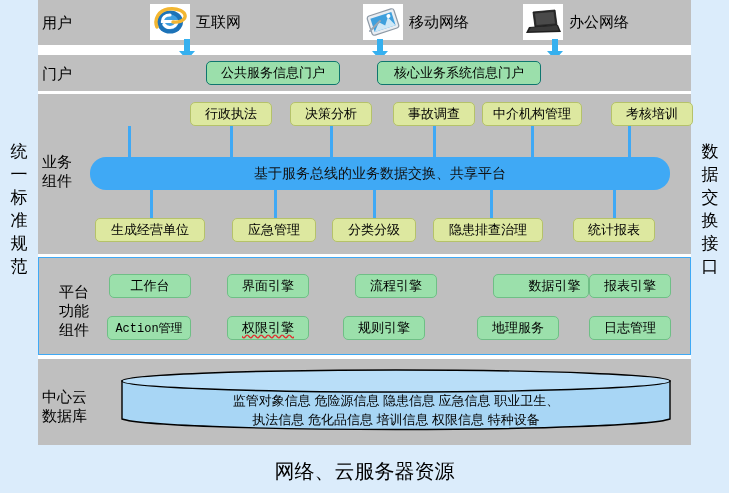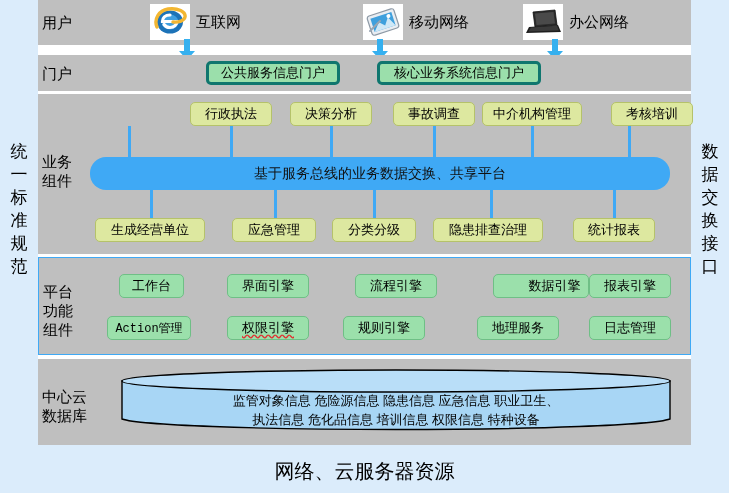--- a/index.html
+++ b/index.html
@@ -61,21 +61,21 @@
 
   
   .node{
     position:absolute;
     box-sizing:border-box;
     border-radius:5px;
     display:flex;align-items:center;justify-content:center;
     font-size:13px;color:#000;white-space:nowrap;
     text-align:center;
   }
-  .node.portal{background:#9bdfab;border:3px solid #0f766e;height:24px;}
+  .node.portal{background:#9bdfab;border:1px solid #0f766e;height:24px;}
   .node.biz{background:#dde8a0;border:1px solid #b5c26a;height:24px;}
   .node.plat{background:#9be0ab;border:1px solid #6fbf86;height:24px;}
   .node.plat.mono{font-family:"Liberation Mono","DejaVu Sans Mono",monospace;font-size:12px;}
 
   .misspell{
     text-decoration:underline;
     text-decoration-style:wavy;
     text-decoration-color:#e03030;
     text-underline-offset:2px;
   }
@@ -258,27 +258,27 @@
         <span>隐患排查治理</span>
         </div>
       <div class="node biz" style="left:535px;top:124px;width:82px;">
         <span>统计报表</span>
         </div>
     </div>
 
     <div id="band-gap3"></div>
 
     <div class="band bordered" id="band-plat">
-      <div class="rowlabel" style="top:24px;">
+      <div class="rowlabel" style="top:24px;margin-left:16px;">
         <span>平台</span>
         <span>功能</span>
         <span>组件</span>
       </div>
 
-      <div class="node plat" style="left:80px;top:16px;width:65px;">
+      <div class="node plat" style="left:70px;top:16px;width:82px;">
         <span>工作台</span>
         </div>
       <div class="node plat" style="left:188px;top:16px;width:82px;">
         <span>界面引擎</span>
         </div>
       <div class="node plat" style="left:316px;top:16px;width:82px;">
         <span>流程引擎</span>
         </div>
       <div class="node plat" style="left:454px;top:16px;width:96px;padding-left:27px;">
         <span>数据引擎</span>

